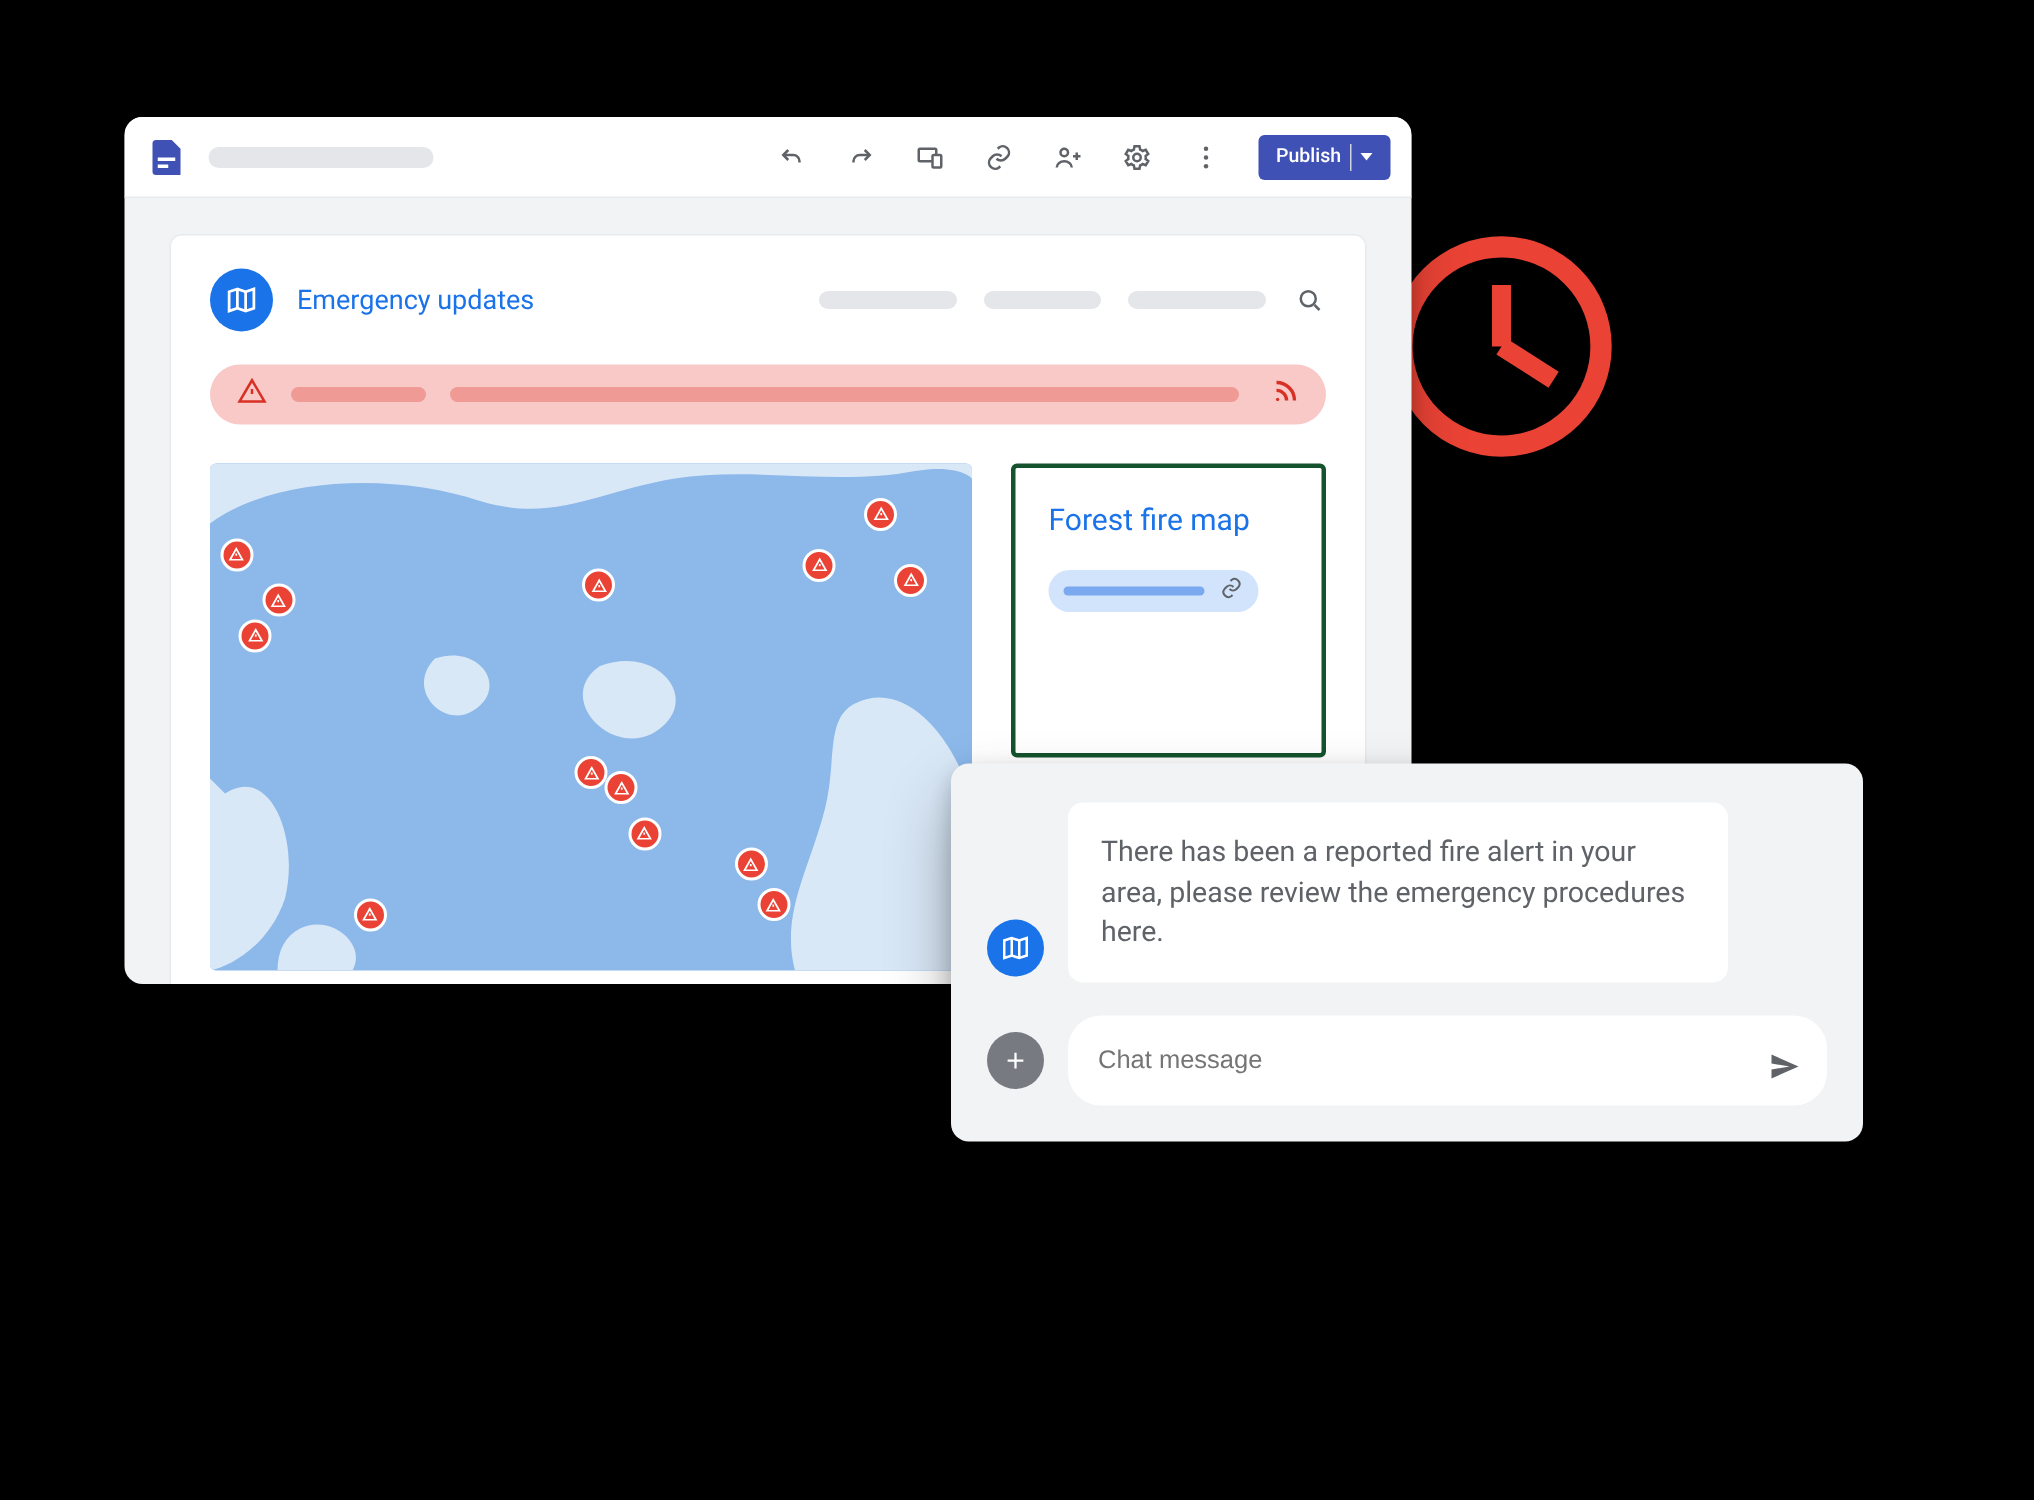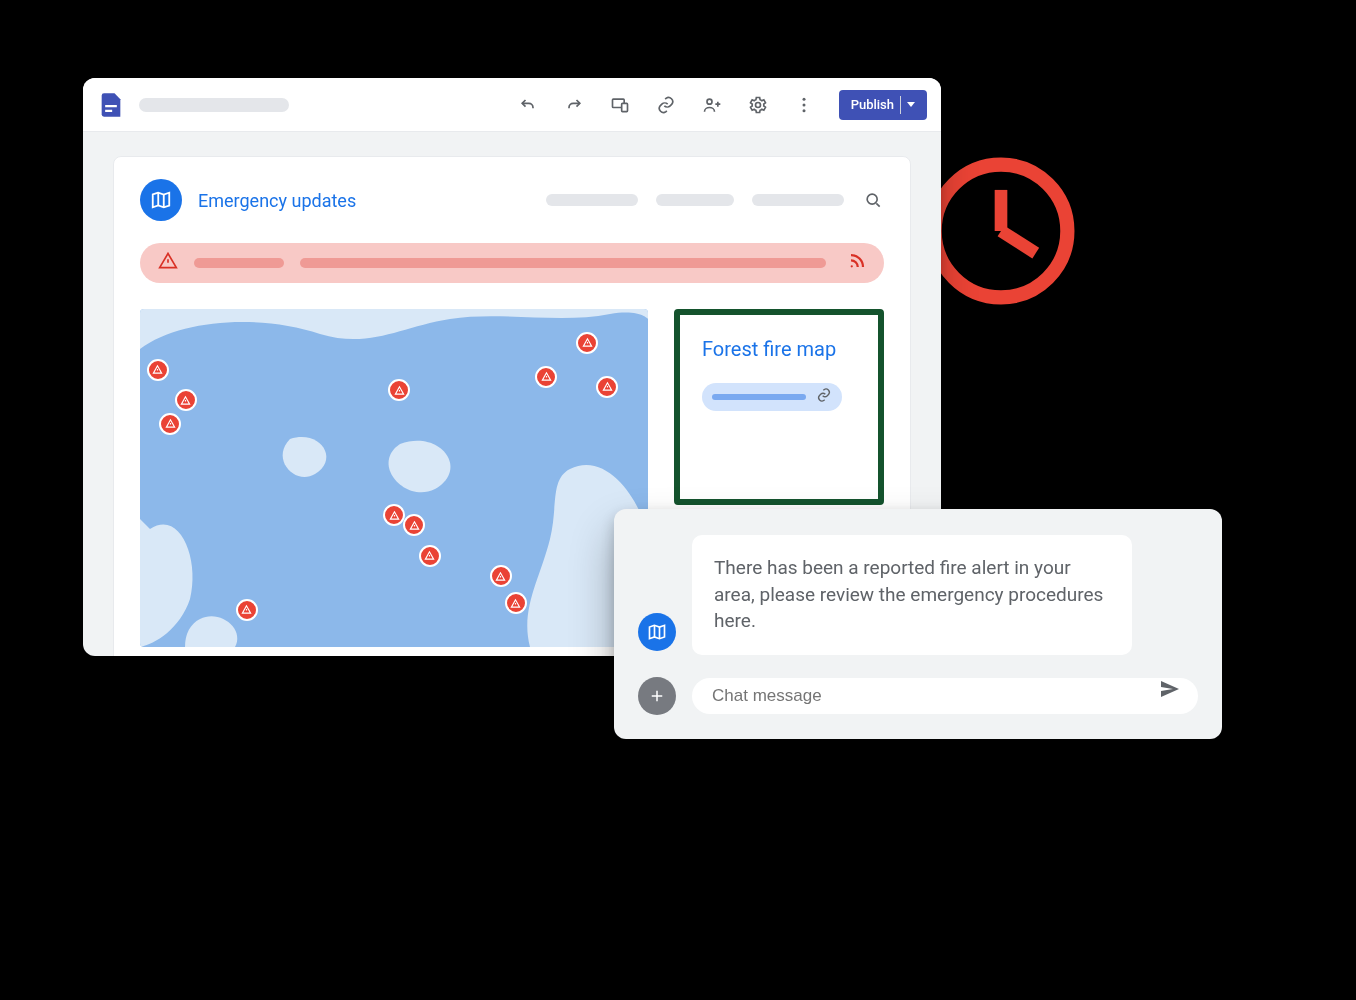--- a/index.html
+++ b/index.html
@@ -104,21 +104,21 @@
   .marker {
     position:absolute;
     width:22px;height:22px;border-radius:50%;
     background:#ea4335; border:2px solid #fff;
     display:flex;align-items:center;justify-content:center;
   }
   .marker svg { width:11px;height:11px; }
 
   .side-card {
     flex:1;
-    border:6px solid #14532d;
+    border:3px solid #14532d;
     border-radius:4px;
     padding:22px 22px 20px 22px;
     height:196px;
   }
   .side-title { color:#1a73e8; font-size:20px; font-weight:400; margin-bottom:10px; }
   .side-desc { color:#5f6368; font-size:15px; line-height:1.4; }
   .link-chip {
     margin-top:22px;
     background:#d2e3fc;
     border-radius:16px;
@@ -132,21 +132,21 @@
   .clock {
     position:absolute;
     left:922px; top:152px;
     width:158px; height:158px;
   }
   .clock svg{width:100%;height:100%}
 
   
   .chat {
     position:absolute;
-    left:614px; top:509px;
+    left:634px; top:509px;
     width:608px;
     background:#f1f3f4;
     border-radius:12px;
     padding:26px 24px 24px 24px;
     box-shadow:
       0 24px 44px rgba(0,0,0,0.30),
       0 6px 14px rgba(0,0,0,0.20);
   }
   .chat-row { display:flex; gap:16px; align-items:flex-start; }
   .chat-avatar {
@@ -163,21 +163,21 @@
   }
   .chat-input-row {
     display:flex; gap:16px; align-items:center; margin-top:22px;
   }
   .add-btn {
     width:38px;height:38px;border-radius:50%;
     background:#777a80;display:flex;align-items:center;justify-content:center;flex-shrink:0;
   }
   .add-btn svg{width:18px;height:18px;stroke:#fff;stroke-width:2}
   .chat-input {
-    flex:1; height:36px; background:#fff; border:none;
+    flex:1; height:60px; background:#fff; border:none;
     border-radius:22px; padding:0 52px 0 20px;
     font-size:17px; color:#5f6368; outline:none;
   }
   .send-icon {
     position:absolute; right:40px; bottom:34px;
     color:#5f6368;
   }
 </style>
 </head>
 <body>

